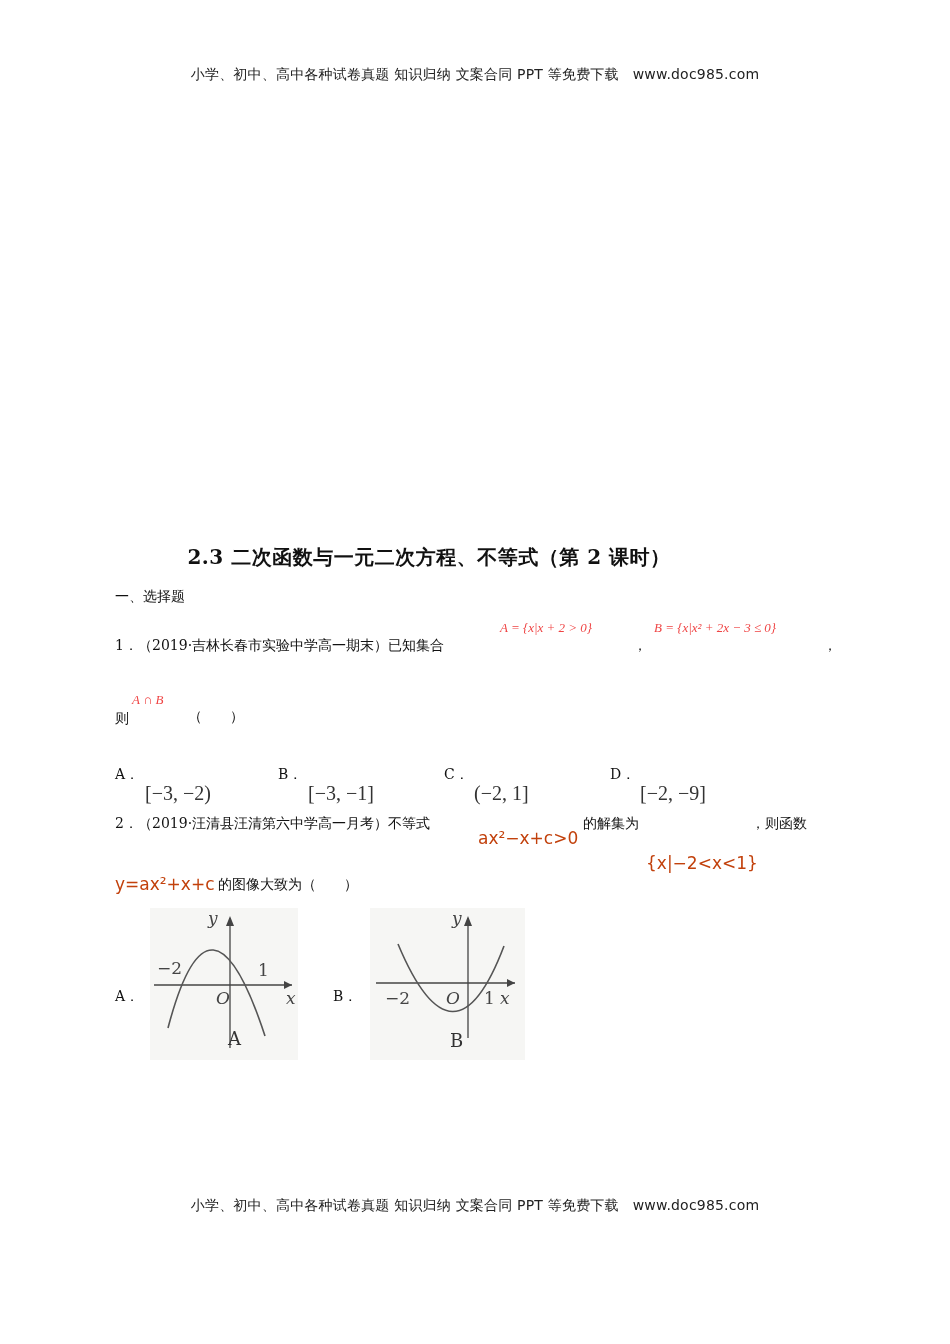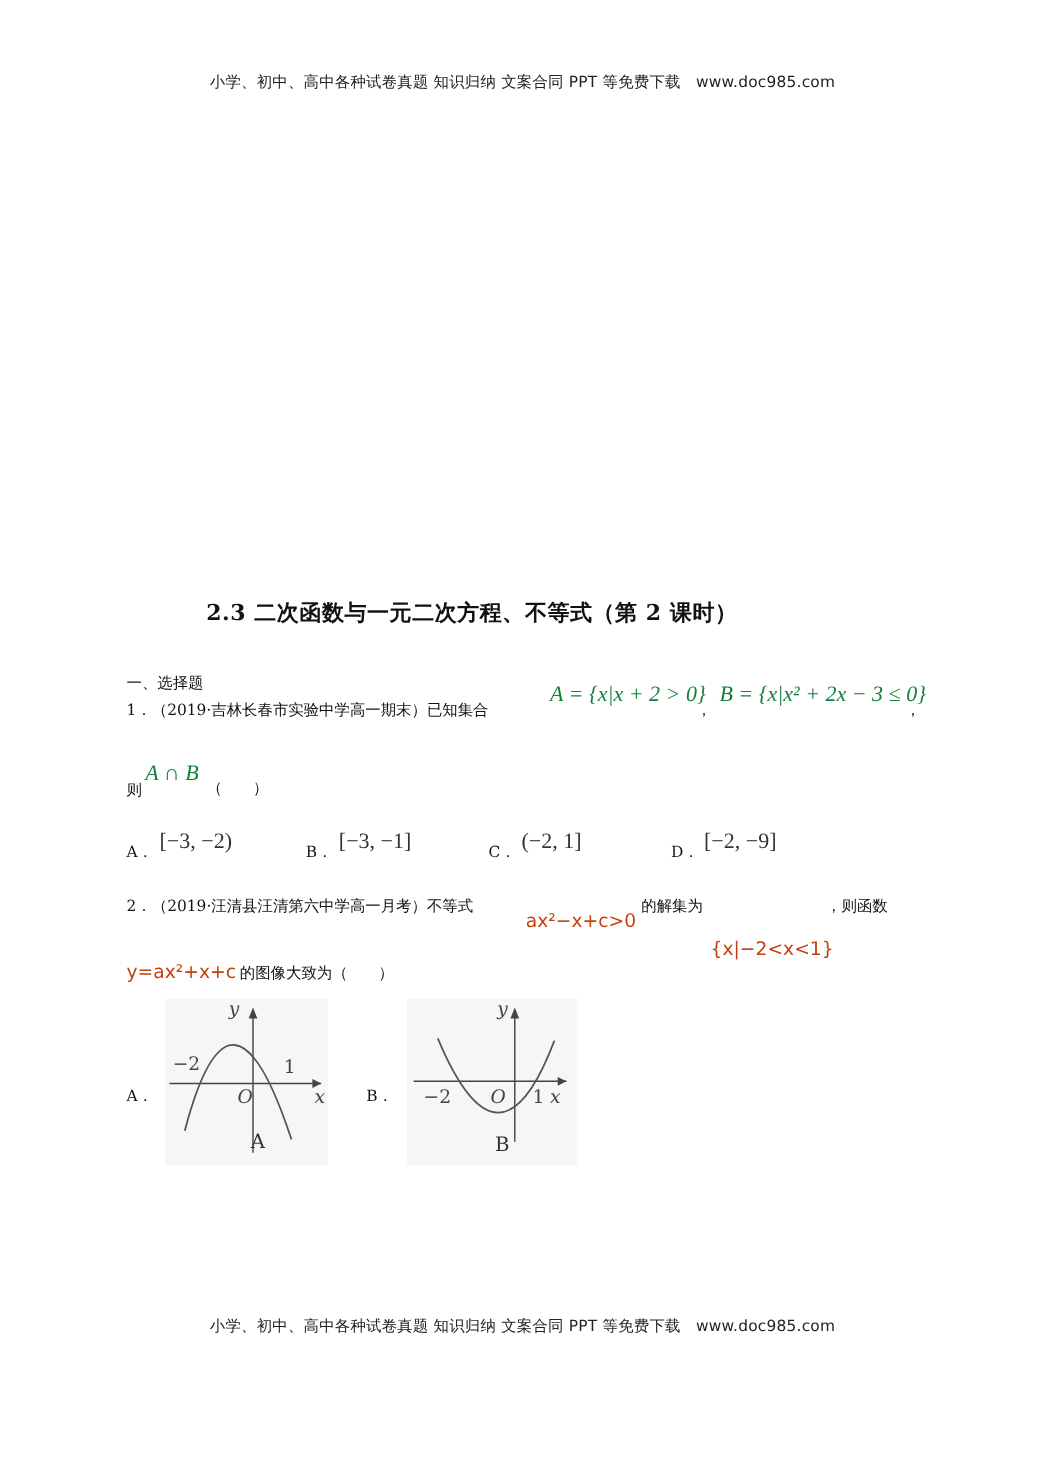--- a/index.html
+++ b/index.html
@@ -4,34 +4,34 @@
 <style>
   html, body { margin: 0; padding: 0; background: #ffffff; }
   body { width: 950px; height: 1344px; position: relative; overflow: hidden;
          font-family: "DejaVu Serif", "Liberation Serif", serif; color: #111; }
   .abs { position: absolute; }
   .hdr { font-family: "DejaVu Sans", "Liberation Sans", sans-serif; font-size: 14px; color: #222;
          left: 0; width: 950px; text-align: center; white-space: pre; letter-spacing: 0.2px; }
   .title { left: 0; width: 800px; text-align: center; top: 544px; font-size: 20px; font-weight: bold;
            letter-spacing: 0.5px; margin-left: 29px; }
   .txt { font-size: 14px; white-space: nowrap; }
-  .math { font-family: "Liberation Serif", "DejaVu Serif", serif; font-style: italic; font-size: 20px; color: #15803d; white-space: nowrap; }
+  .math { font-family: "Liberation Serif", "DejaVu Serif", serif; font-style: italic; font-size: 13px; color: #ef4444; white-space: nowrap; }
   .math-sans { font-family: "DejaVu Sans", "Liberation Sans", sans-serif; font-size: 17px; color: #c2410c; white-space: nowrap; }
   .opt-label { font-size: 14px; }
-  .opt-val { font-family: "Liberation Serif", serif; font-size: 20px; color: #333; white-space: nowrap; }
+  .opt-val { font-family: "Liberation Serif", serif; font-size: 20px; color: #333; white-space: nowrap; margin-top: 28px; }
   .graph-box { background: #f6f6f4; }
 </style>
 </head>
 <body>
 
 <div class="abs hdr" style="top:66px;">小学、初中、高中各种试卷真题 知识归纳 文案合同 PPT 等免费下载   www.doc985.com</div>
 
 <div class="abs title">2.3 二次函数与一元二次方程、不等式（第 2 课时）</div>
 
-<div class="abs txt" style="left:115px; top:612px;">一、选择题</div>
+<div class="abs txt" style="left:115px; top:588px;">一、选择题</div>
 
 <div>
   <span class="abs txt" style="left:115px; top:637px;">1．</span>
   <span class="abs txt" style="left:138px; top:637px;">（2019·吉林长春市实验中学高一期末）已知集合</span>
   <span class="abs math" style="left:500px; top:620px;">A = {x|x + 2 &gt; 0}</span>
   <span class="abs txt" style="left:633px; top:637px;">，</span>
   <span class="abs math" style="left:654px; top:620px;">B = {x|x² + 2x − 3 ≤ 0}</span>
   <span class="abs txt" style="left:823px; top:637px;">，</span>
 
   <span class="abs txt" style="left:115px; top:710px;">则</span>

